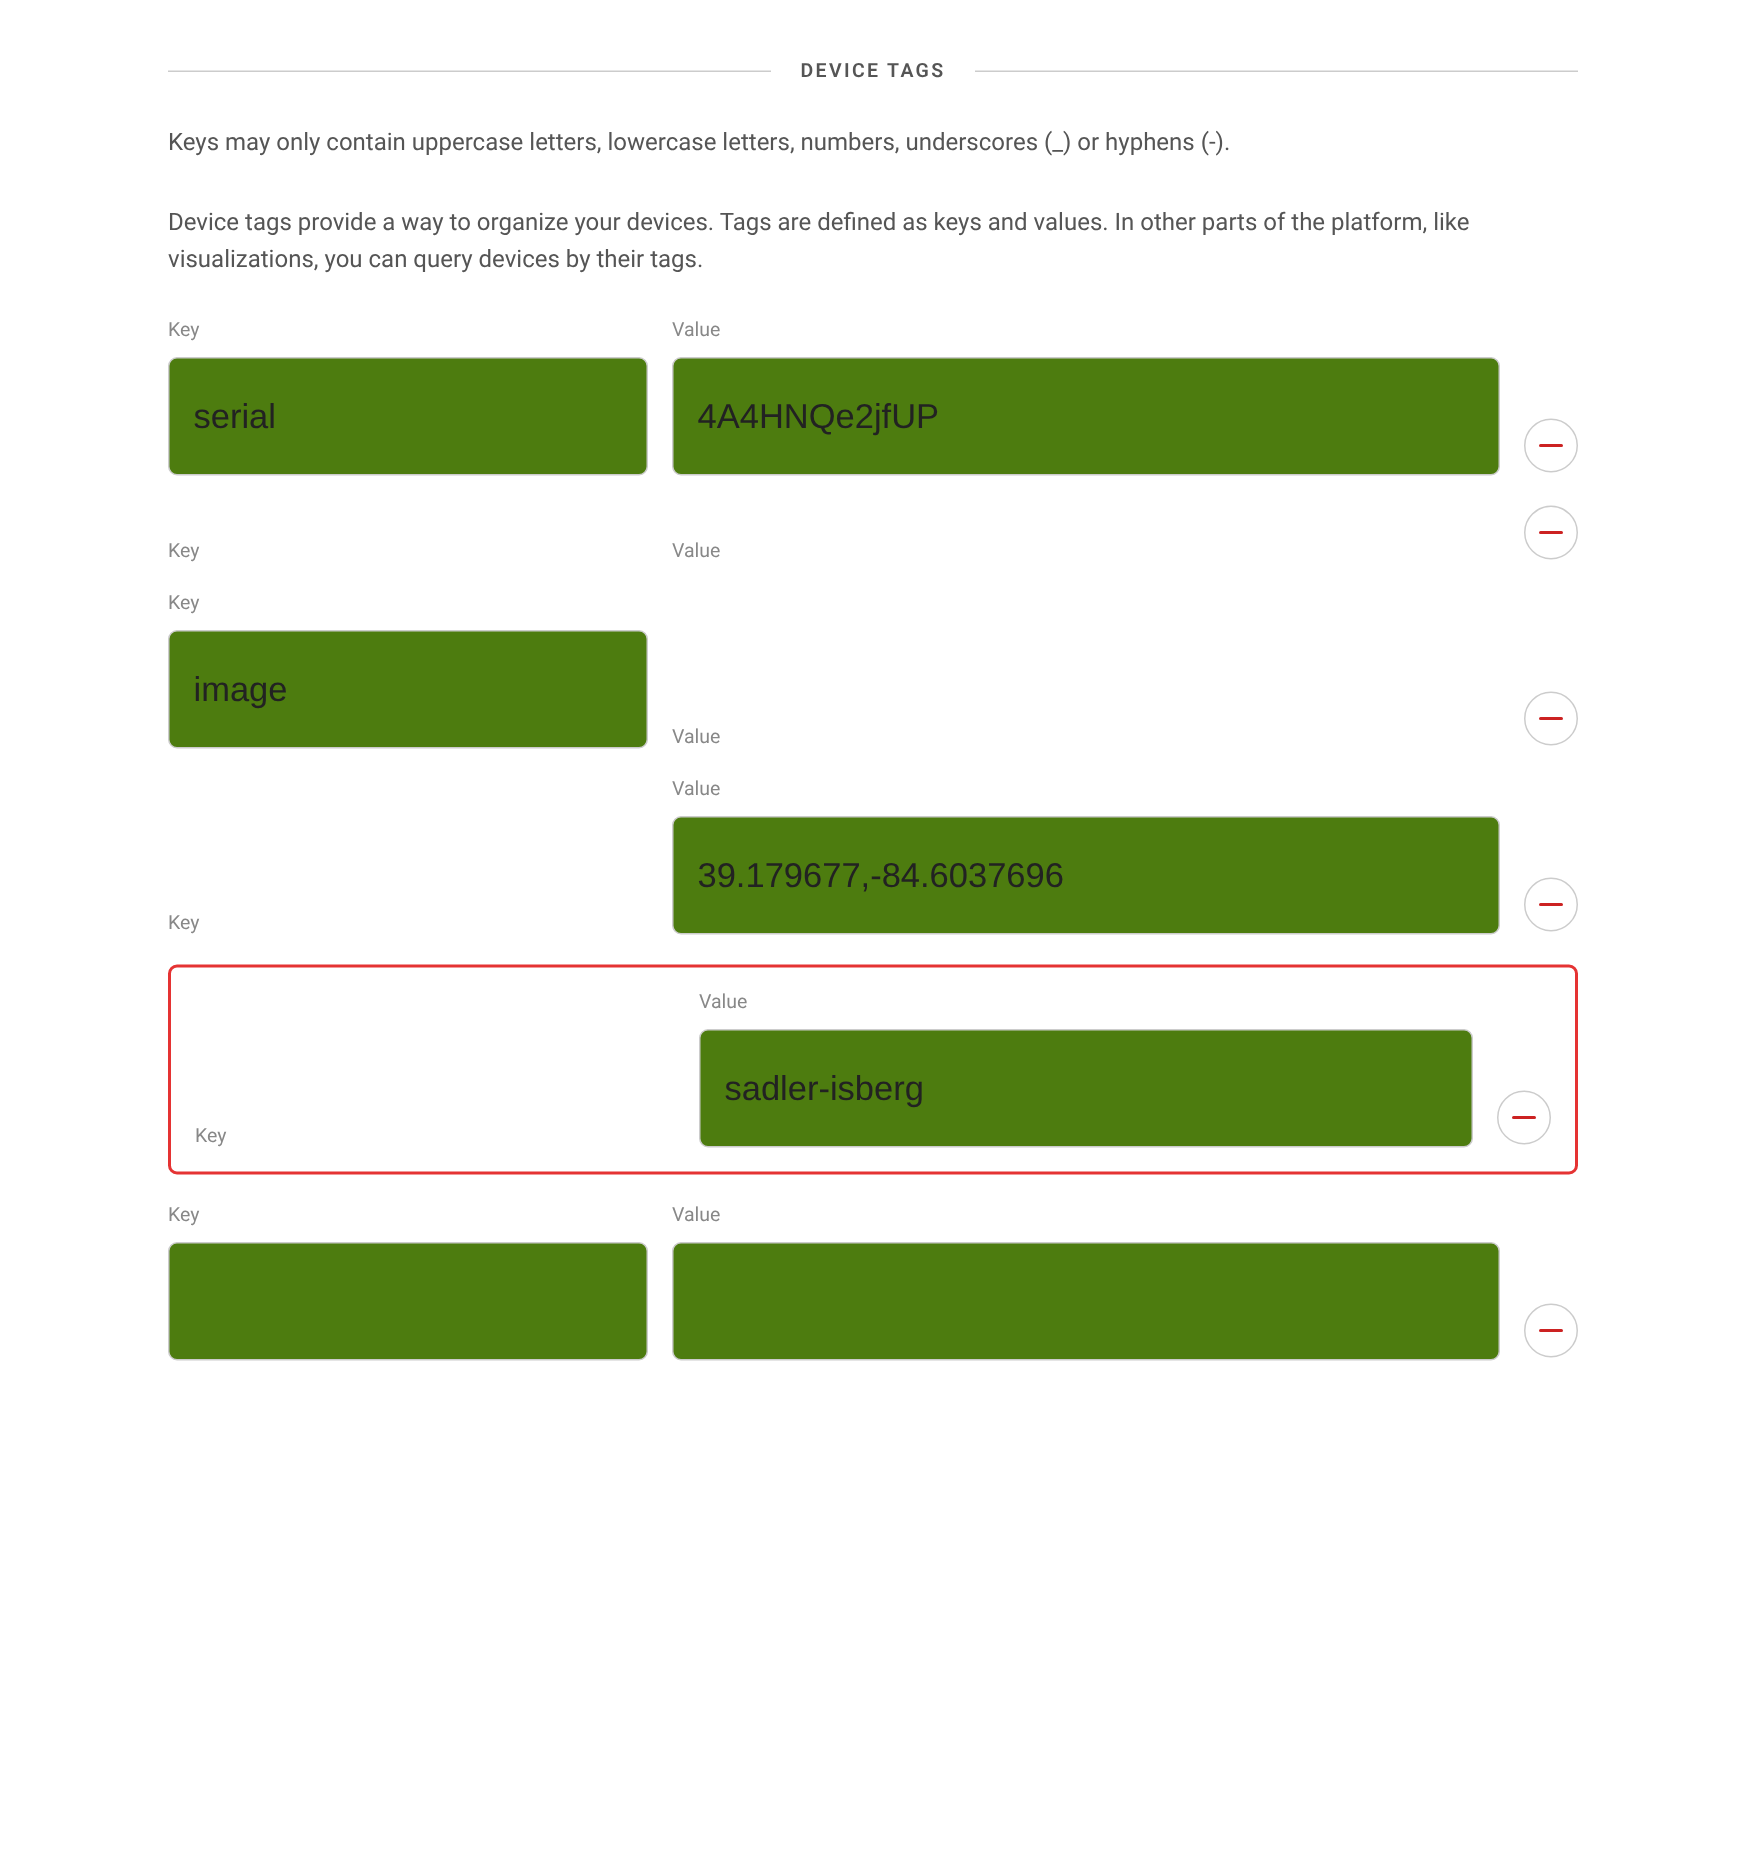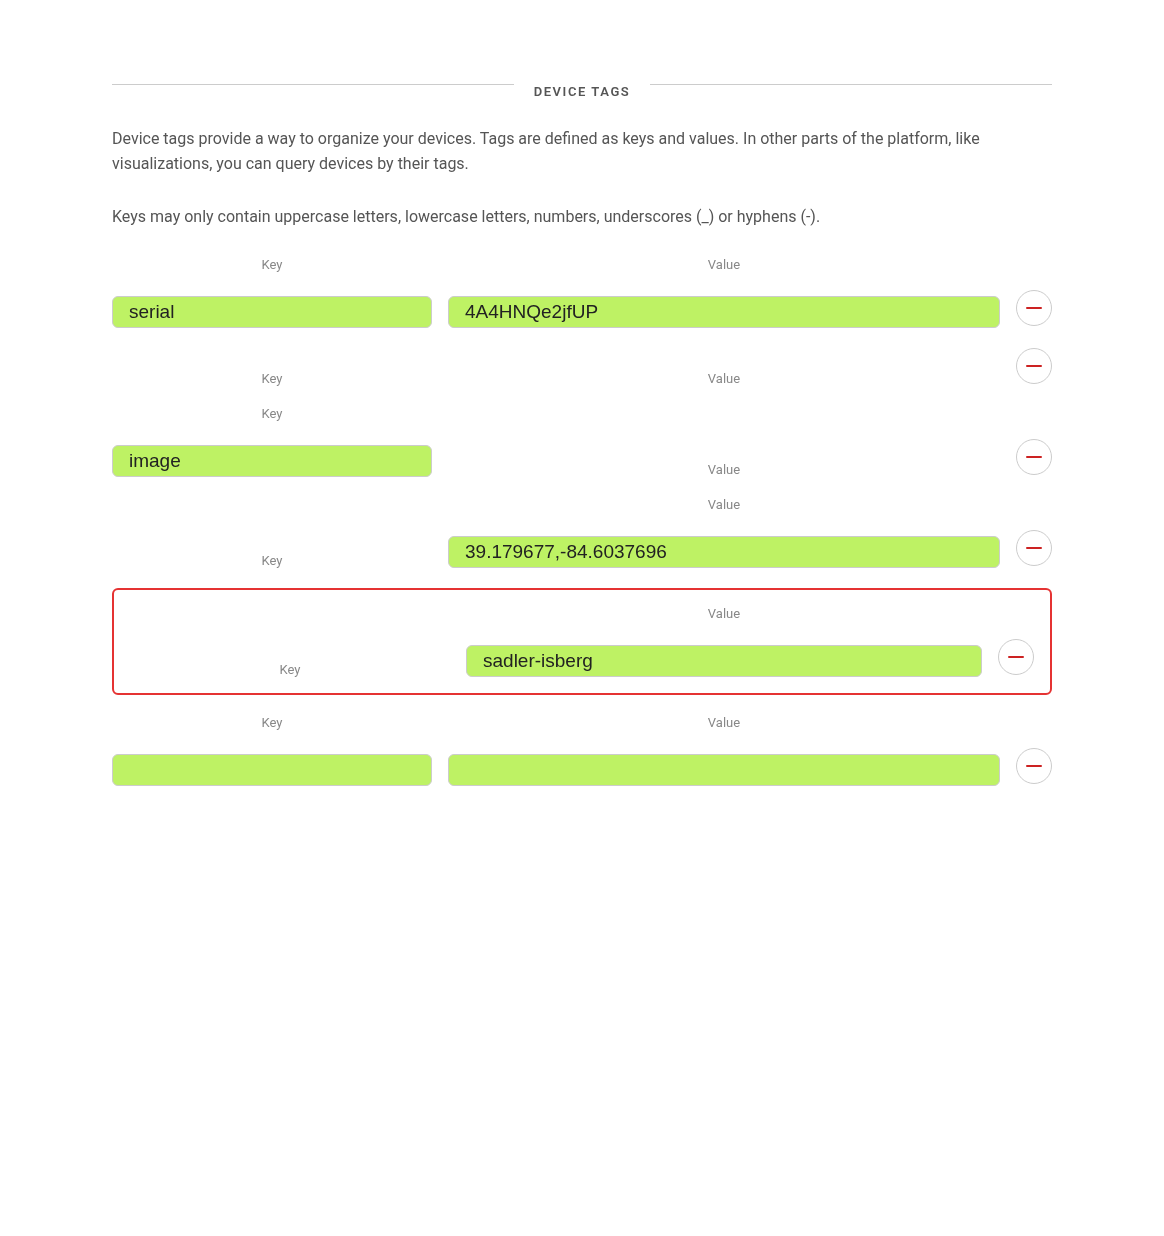--- a/index.html
+++ b/index.html
@@ -17,22 +17,22 @@
     }
 
     .page-container {
       max-width: 1060px;
       margin: 0 auto;
       padding: 40px 60px;
     }
 
     .section-divider {
       display: flex;
+      align-items: center;
       margin-bottom: 28px;
-      margin-top: 44px;
     }
 
     .section-divider::before,
     .section-divider::after {
       content: '';
       flex: 1;
       height: 1px;
       background: #cccccc;
     }
 
@@ -74,46 +74,45 @@
 
     .tag-fields {
       display: flex;
       align-items: flex-end;
       gap: 16px;
     }
 
     .tag-field-group {
       display: flex;
       flex-direction: column;
-      gap: 24px;
-      align-items: center;
+      gap: 10px;
     }
 
     .tag-field-group.key {
       width: 320px;
     }
 
     .tag-field-group.value {
       flex: 1;
     }
 
     .field-label {
       font-size: 13px;
       color: #888888;
       font-weight: 400;
     }
 
     .tag-input {
       width: 100%;
-      padding: 4px 16px;
+      padding: 25px 16px;
       border: 1px solid #cccccc;
       border-radius: 6px;
-      font-size: 19px;
+      font-size: 23px;
       color: #222222;
-      background: #bef264;
+      background: #4d7c0f;
       outline: none;
     }
 
     .remove-btn {
       width: 36px;
       height: 36px;
       border-radius: 50%;
       border: 1px solid #cccccc;
       background: #ffffff;
       display: flex;
@@ -133,22 +132,22 @@
   </style>
 </head>
 <body>
 
 <div class="page-container">
 
   <div class="section-divider">
     <span class="section-title">DEVICE TAGS</span>
   </div>
 
+  <p class="description">Keys may only contain uppercase letters, lowercase letters, numbers, underscores (_) or hyphens (-).</p>
   <p class="description">Device tags provide a way to organize your devices. Tags are defined as keys and values. In other parts of the platform, like visualizations, you can query devices by their tags.</p>
-  <p class="description">Keys may only contain uppercase letters, lowercase letters, numbers, underscores (_) or hyphens (-).</p>
 
   <div class="tags-container" id="tags-list">
   <div class="tag-row">
         <div class="tag-fields">
           <div class="tag-field-group key">
             <label class="field-label">Key</label>
             <input type="text" class="tag-input" value="serial" style="">
           </div>
           <div class="tag-field-group value">
             <label class="field-label">Value</label>

